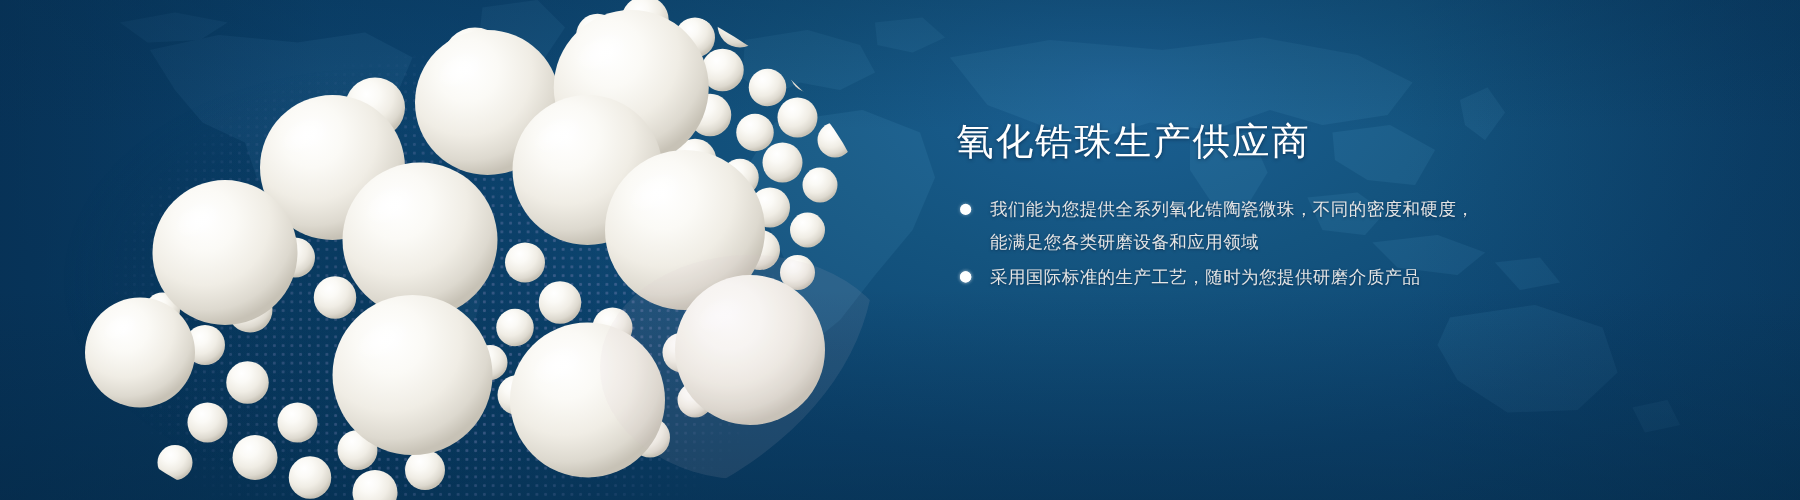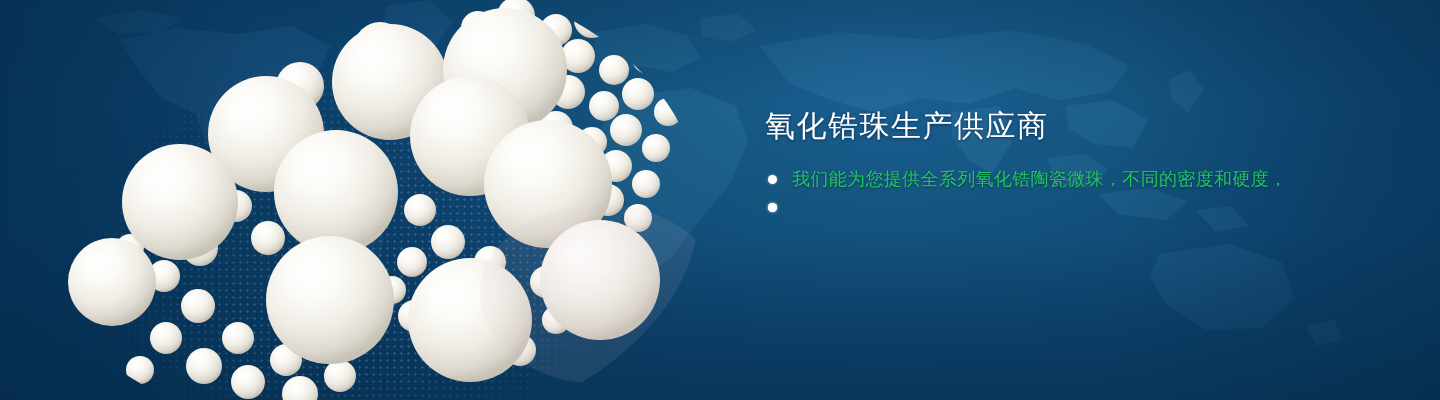--- a/index.html
+++ b/index.html
@@ -56,42 +56,42 @@
   .beads {
     position:absolute;
     left:0; top:-6px;
     width:760px; height:412px;
   }
   .beads svg { width:100%; height:100%; display:block; }
 
   
   .copy {
     position:absolute;
-    left:765px; top:106px;
+    left:765px; top:94px;
     width:640px;
   }
   .headline {
     font-size:30px;
     line-height:40px;
     font-weight:400;
     color:#ffffff;
     letter-spacing:1.5px;
     text-shadow:0 1px 3px rgba(0,20,45,.55);
     white-space:nowrap;
   }
   .bullets {
     margin-top:20px;
     list-style:none;
   }
   .bullet {
     position:relative;
     padding-left:27px;
-    font-size:18px;
+    font-size:14px;
     line-height:26px;
-    color:#22c55e;
+    color:#e5e5e5;
     letter-spacing:.35px;
     text-shadow:0 1px 2px rgba(0,20,45,.5);
     margin-bottom:2px;
   }
   .bullet .dot {
     position:absolute;
     left:3px; top:9px;
     width:9px; height:9px;
     border-radius:50%;
     background:#ffffff;
@@ -301,26 +301,28 @@
 
   <div class="copy">
 
     <h1 class="headline">氧化锆珠生产供应商</h1>
 
     <ul class="bullets">
 
       <li class="bullet">
         <span class="dot"></span>
         <span>我们能为您提供全系列氧化锆陶瓷微珠，不同的密度和硬度，</span>
+        <span class="l2">能满足您各类研磨设备和应用领域</span>
       </li>
 
       <li class="bullet">
         <span class="dot"></span>
       </li>
 
       <li class="bullet">
         <span class="dot"></span>
+        <span>采用国际标准的生产工艺，随时为您提供研磨介质产品</span>
       </li>
 
     </ul>
   </div>
 
 </div>
 
 </body></html>

